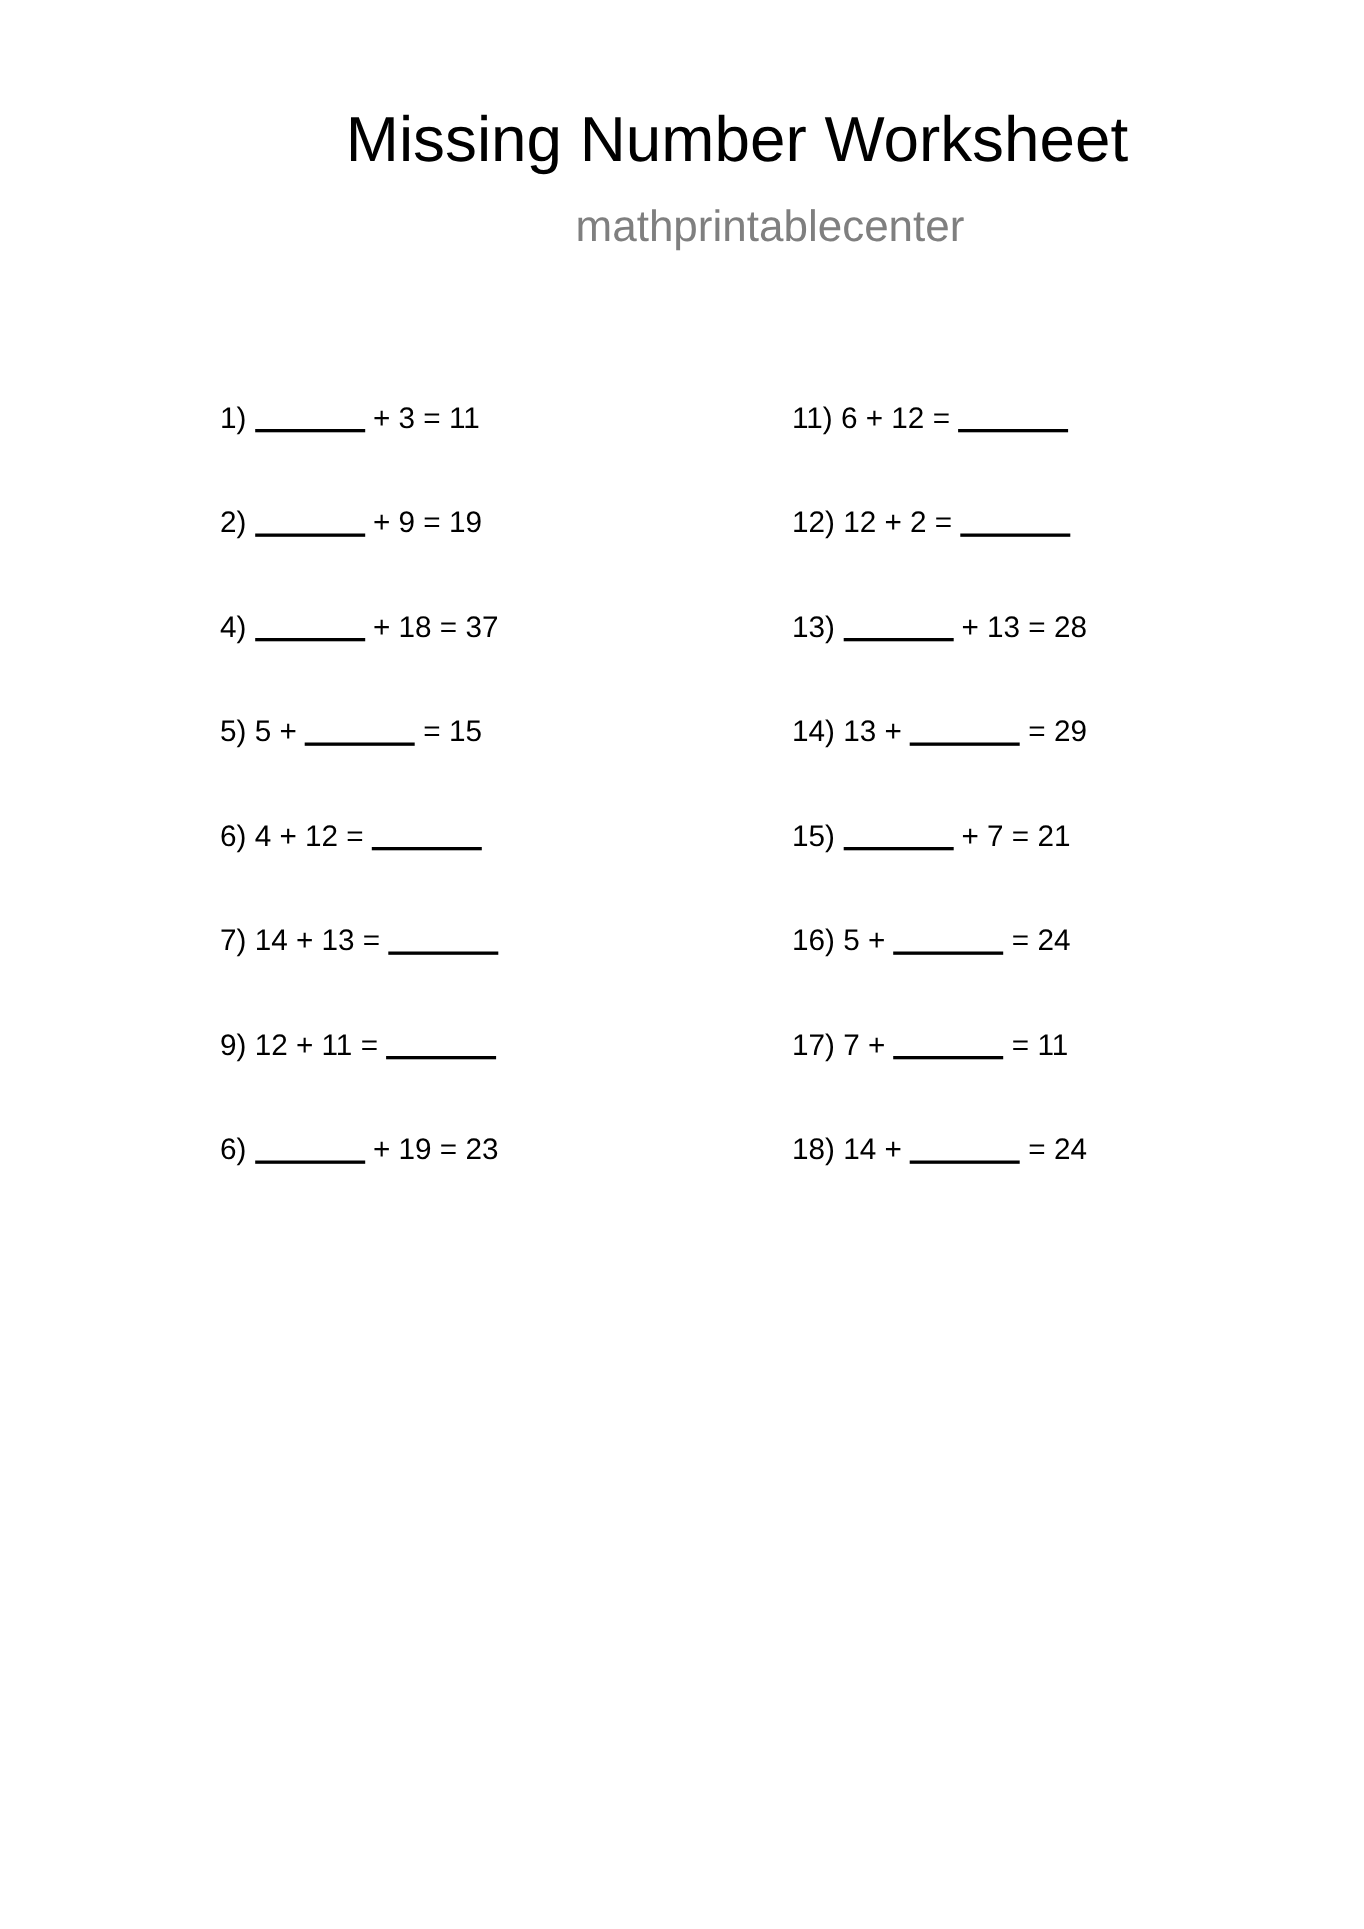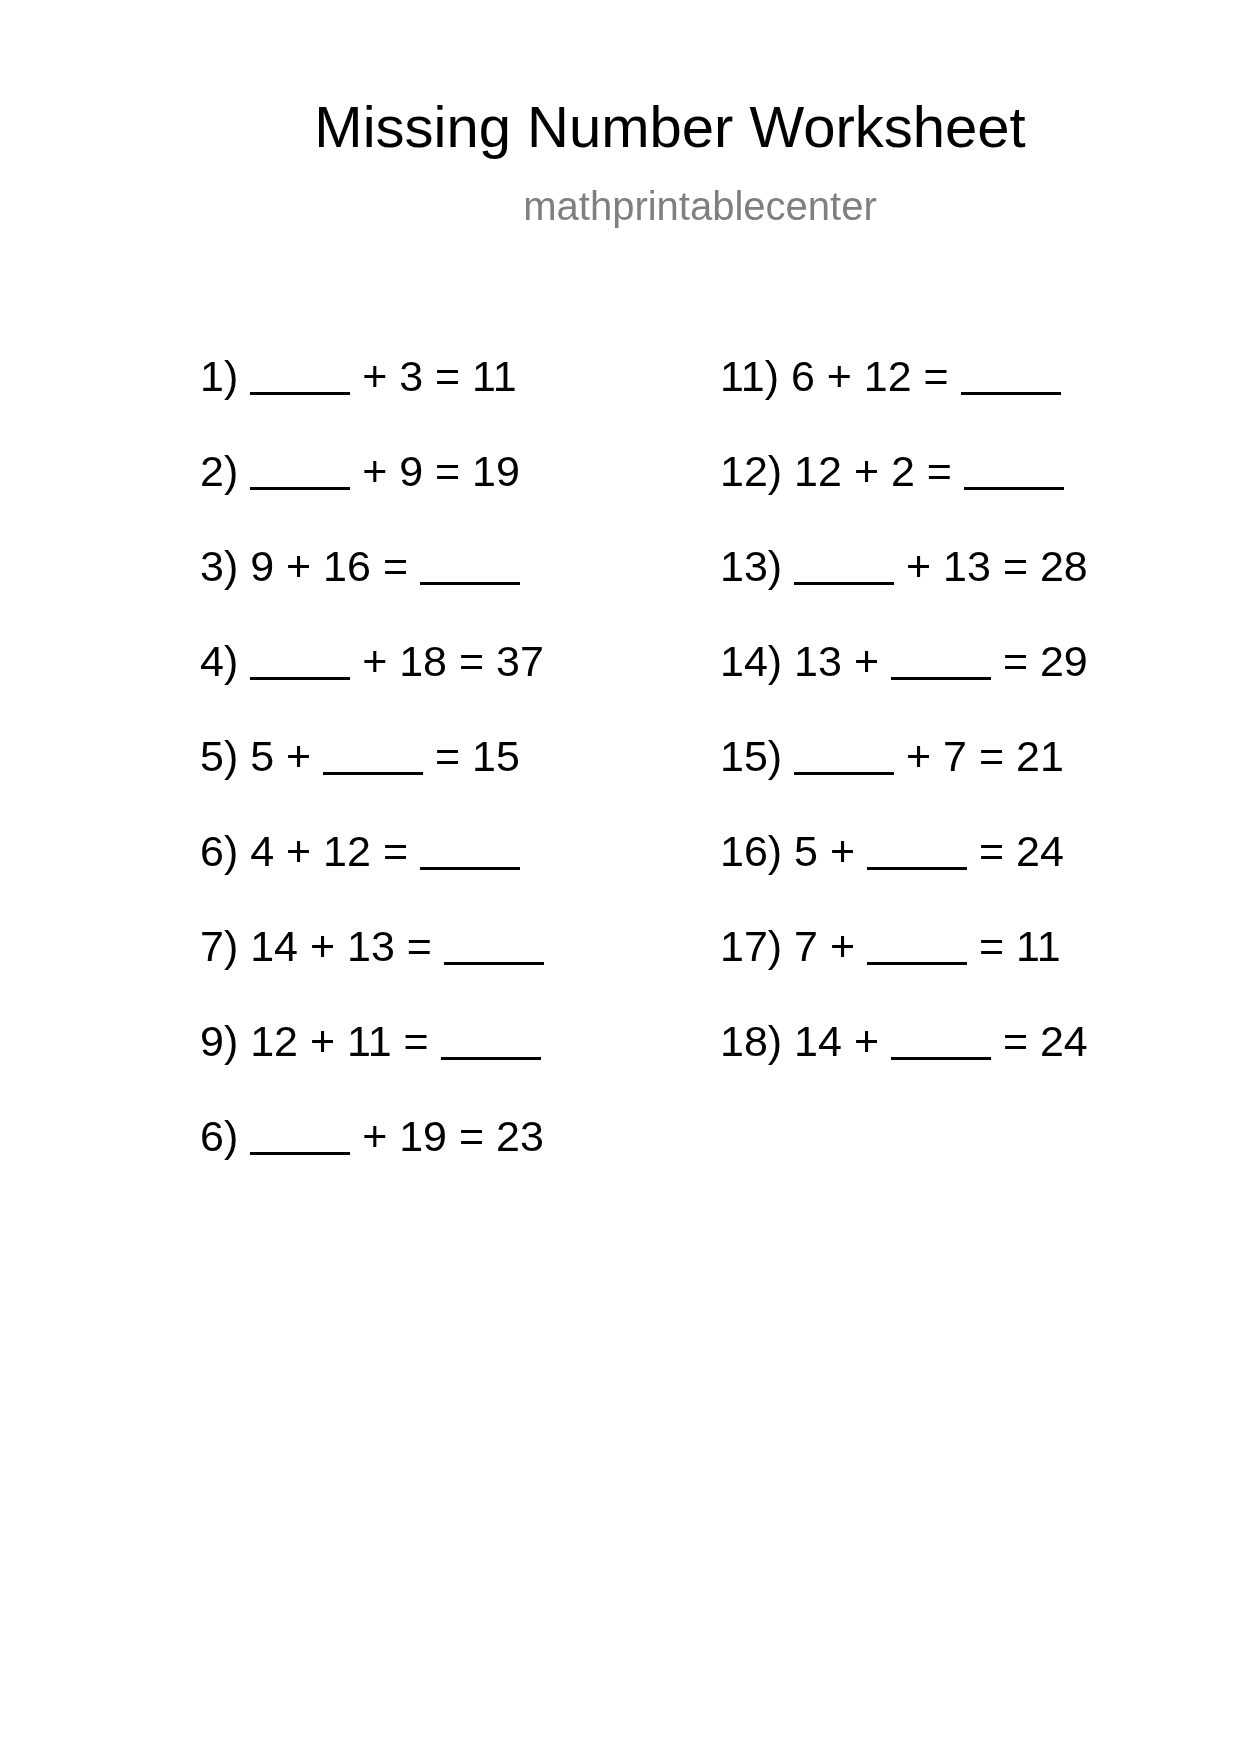--- a/index.html
+++ b/index.html
@@ -5,34 +5,33 @@
     html, body { margin: 0; padding: 0; background: #ffffff; }
     body { width: 1240px; height: 1754px; position: relative; overflow: hidden;
            font-family: "Liberation Sans", sans-serif; color: #000; }
     .title { position: absolute; left: 0; width: 1340px; top: 98px; text-align: center;
              font-size: 58px; line-height: 1; color: #000; }
     .subtitle { position: absolute; left: 0; width: 1400px; top: 186px; text-align: center;
                 font-size: 40px; line-height: 1; color: #7f7f7f; }
     .col { position: absolute; top: 350px; }
     .col.left { left: 200px; }
     .col.right { left: 720px; }
-    .problem { height: 95px; font-size: 43px; line-height: 52px; white-space: pre; }
+    .problem { height: 95px; font-size: 27px; line-height: 52px; white-space: pre; }
     .blank { display: inline-block; width: 100px; border-bottom: 3px solid #000;
              height: 40px; vertical-align: -4px; }
   </style>
 </head>
 <body>
 
 <div class="title">Missing Number Worksheet</div>
 <div class="subtitle">mathprintablecenter</div>
 
 <div class="col left">
     <div class="problem"><span>1) </span><span></span><span class="blank"></span><span> + 3 = 11</span></div>
     <div class="problem"><span>2) </span><span></span><span class="blank"></span><span> + 9 = 19</span></div>
-    <div class="problem"><span>3) </span><span>9 + 16 = </span><span class="blank"></span><span></span></div>
     <div class="problem"><span>4) </span><span></span><span class="blank"></span><span> + 18 = 37</span></div>
     <div class="problem"><span>5) </span><span>5 + </span><span class="blank"></span><span> = 15</span></div>
     <div class="problem"><span>6) </span><span>4 + 12 = </span><span class="blank"></span><span></span></div>
     <div class="problem"><span>7) </span><span>14 + 13 = </span><span class="blank"></span><span></span></div>
     <div class="problem"><span>9) </span><span>12 + 11 = </span><span class="blank"></span><span></span></div>
     <div class="problem"><span>6) </span><span></span><span class="blank"></span><span> + 19 = 23</span></div>
   </div>
 <div class="col right">
     <div class="problem"><span>11) </span><span>6 + 12 = </span><span class="blank"></span><span></span></div>
     <div class="problem"><span>12) </span><span>12 + 2 = </span><span class="blank"></span><span></span></div>

